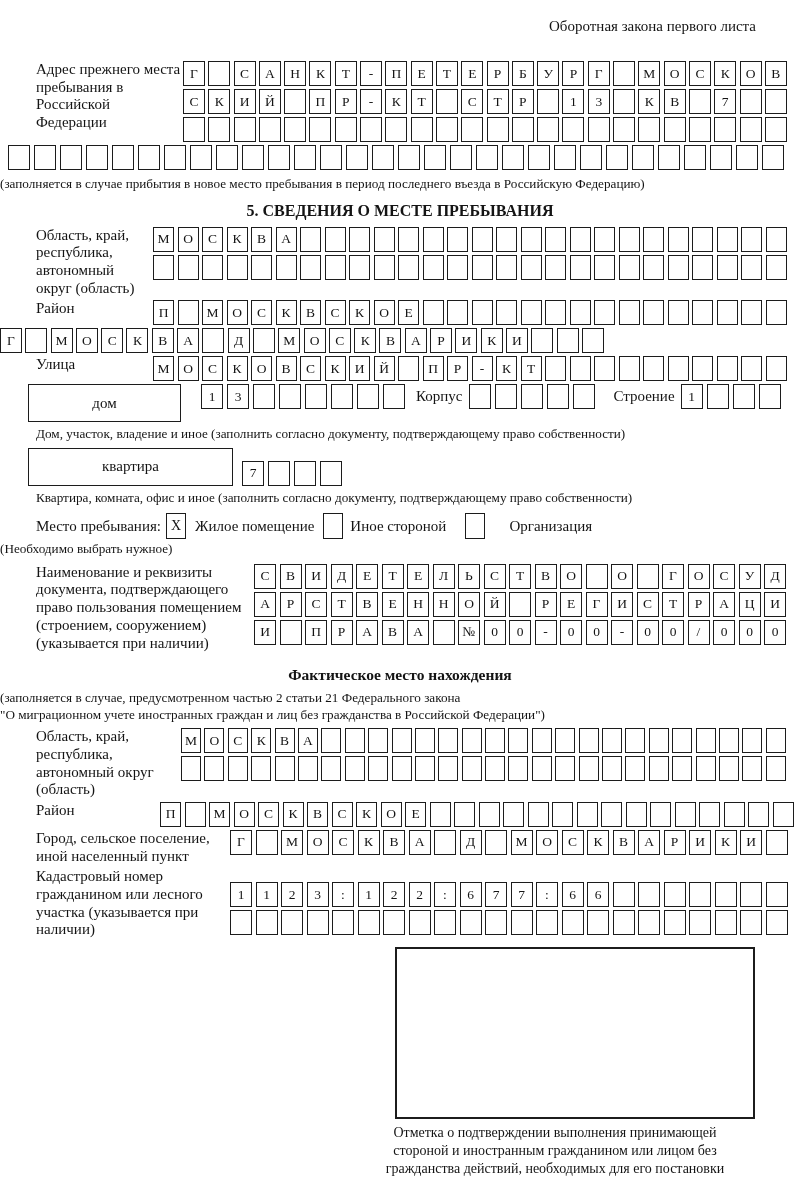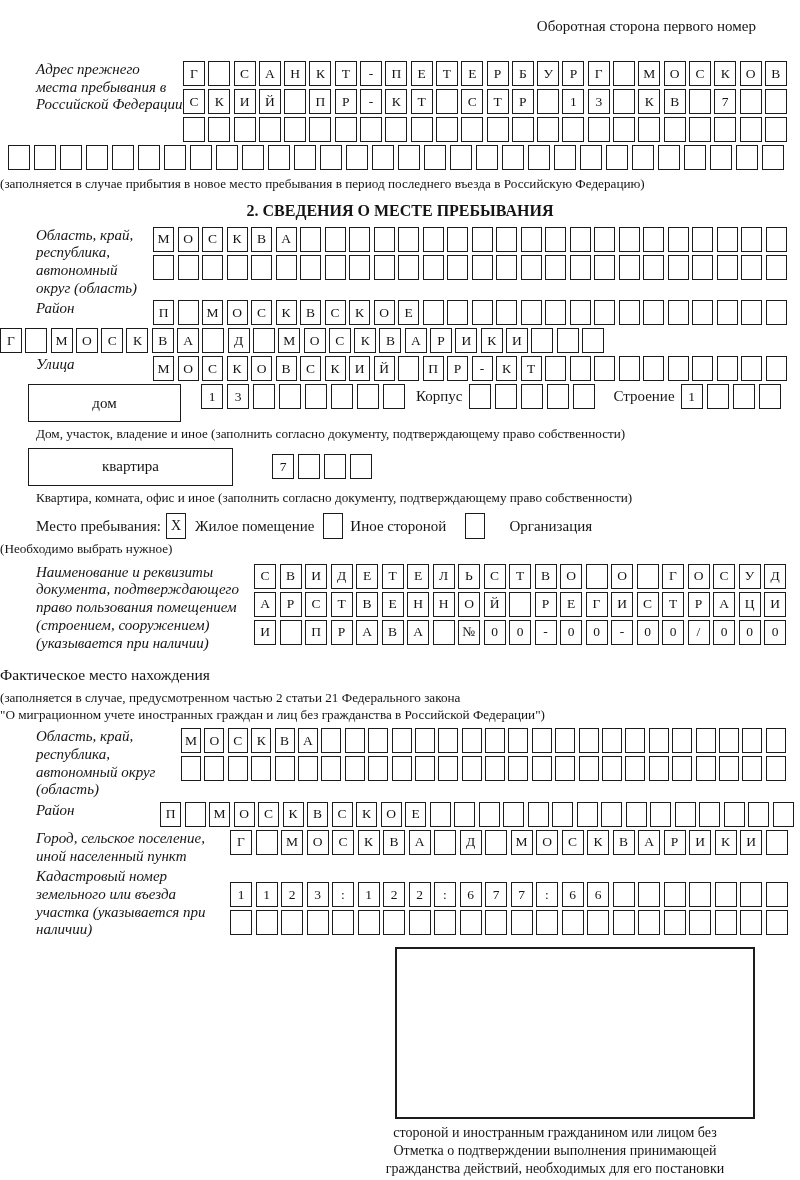--- a/index.html
+++ b/index.html
@@ -5,21 +5,21 @@
   * { margin:0; padding:0; box-sizing:border-box; }
   html,body { background:#ffffff; }
   body {
     width:800px; height:1180px;
     font-family:"Liberation Serif","DejaVu Serif",serif;
     color:#141414; overflow:hidden;
   }
   .header-note { text-align:right; padding:18px 44px 0 0; font-size:15px; }
 
   .field { display:flex; align-items:flex-start; margin-bottom:3px; }
-  .lbl { font-size:15px; line-height:1.18; padding-left:36px; flex:0 0 auto;font-style:italic; }
+  .lbl { font-size:15px; line-height:1.18; padding-left:36px; flex:0 0 auto; }
   .rows { display:flex; flex-direction:column; gap:3px; }
 
   .boxrow { display:flex; }
   .box {
     width:22px; height:25px; border:1.5px solid #1c1c1c; background:#fff;
     display:flex; align-items:center; justify-content:center;
     font-size:13.5px; flex:0 0 auto;
   }
   .boxrow { gap:3.3px; }             
   .w26 { gap:3.5px; }  .w26 .box { width:21px; }
@@ -34,35 +34,35 @@
   .caption.left { padding-left:36px; }
   .sec-title { text-align:center; font-weight:bold; font-size:16px; margin:9px 0 7px 0; }
 
   .widebox {
     border:1.5px solid #1c1c1c; height:38px; display:flex;
     align-items:center; justify-content:center; font-size:15px; flex:0 0 auto;
   }
   .inline-lbl { font-size:15px; line-height:25px; flex:0 0 auto; }
 
   .house-row { display:flex; align-items:flex-start; padding-left:28px; margin-bottom:4px; }
-  .apt-row { display:flex; align-items:center; padding-left:28px; margin:5px 0 4px 0;gap:30px; }
+  .apt-row { display:flex; align-items:flex-end; padding-left:28px; margin:5px 0 4px 0; }
 
   .stay-row { display:flex; align-items:center; padding-left:36px; margin:7px 0 2px 0; font-size:15px; }
   .chk { width:20px; height:26px; border:1.5px solid #1c1c1c; display:flex; align-items:center; justify-content:center; font-size:14px; flex:0 0 auto; }
 
-  .fact-title { font-weight:normal; font-size:15.5px; margin:14px 0 6px 0; }
+  .fact-title { text-align:center; font-weight:bold; font-size:15.5px; margin:14px 0 6px 0; }
 
   .stamp-wrap { margin-top:8px; }
   .stamp-box { margin-left:395px; width:360px; height:172px; border:2px solid #1c1c1c; }
   .stamp-note { margin-left:318px; width:474px; text-align:center; font-size:14px; line-height:1.3; margin-top:5px; }
 </style>
 </head>
 <body>
 
-<div class="header-note">Оборотная сторона первого номер</div>
+<div class="header-note">Оборотная закона первого листа</div>
 
 <div class="field" style="margin-top:26px">
   <div class="lbl" style="width:183px">Адрес прежнего места пребывания в Российской Федерации</div>
   <div class="rows">
     <div class="boxrow">
         <span class="box">Г</span>
         <span class="box"></span>
         <span class="box">С</span>
         <span class="box">А</span>
         <span class="box">Н</span>
@@ -167,21 +167,21 @@
     <span class="box"></span>
     <span class="box"></span>
     <span class="box"></span>
     <span class="box"></span>
     <span class="box"></span>
     <span class="box"></span>
     <span class="box"></span>
   </div>
 <div class="caption center" style="margin-top:6px">(заполняется в случае прибытия в новое место пребывания в период последнего въезда в Российскую Федерацию)</div>
 
-<div class="sec-title">2. СВЕДЕНИЯ О МЕСТЕ ПРЕБЫВАНИЯ</div>
+<div class="sec-title">5. СВЕДЕНИЯ О МЕСТЕ ПРЕБЫВАНИЯ</div>
 
 <div class="field">
   <div class="lbl" style="width:153px">Область, край, республика, автономный округ (область)</div>
   <div class="rows">
     <div class="boxrow w26">
         <span class="box">М</span>
         <span class="box">О</span>
         <span class="box">С</span>
         <span class="box">К</span>
         <span class="box">В</span>
@@ -578,21 +578,21 @@
       <span class="box">А</span>
       <span class="box">Р</span>
       <span class="box">И</span>
       <span class="box">К</span>
       <span class="box">И</span>
       <span class="box"></span>
     </div>
 </div>
 
 <div class="field">
-  <div class="lbl" style="width:230px">Кадастровый номер земельного или въезда участка (указывается при наличии)</div>
+  <div class="lbl" style="width:230px">Кадастровый номер гражданином или лесного участка (указывается при наличии)</div>
   <div class="rows" style="margin-top:14px">
     <div class="boxrow w22">
         <span class="box">1</span>
         <span class="box">1</span>
         <span class="box">2</span>
         <span class="box">3</span>
         <span class="box">:</span>
         <span class="box">1</span>
         <span class="box">2</span>
         <span class="box">2</span>
@@ -634,18 +634,18 @@
         <span class="box"></span>
         <span class="box"></span>
         <span class="box"></span>
       </div>
   </div>
 </div>
 
 <div class="stamp-wrap">
   <div class="stamp-box"></div>
   <div class="stamp-note">
+    <div>Отметка о подтверждении выполнения принимающей</div>
     <div>стороной и иностранным гражданином или лицом без</div>
-    <div>Отметка о подтверждении выполнения принимающей</div>
     <div>гражданства действий, необходимых для его постановки</div>
     <div>на учет по месту пребывания</div>
   </div>
 </div>
 
 </body></html>

